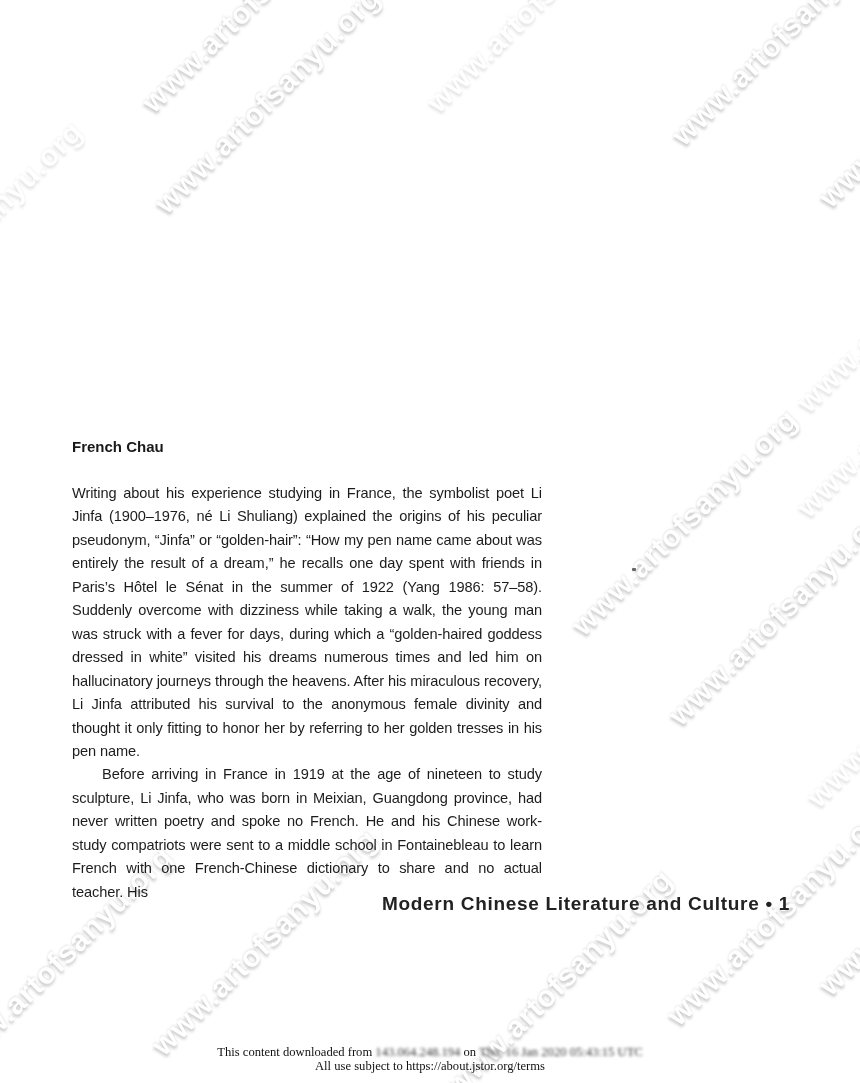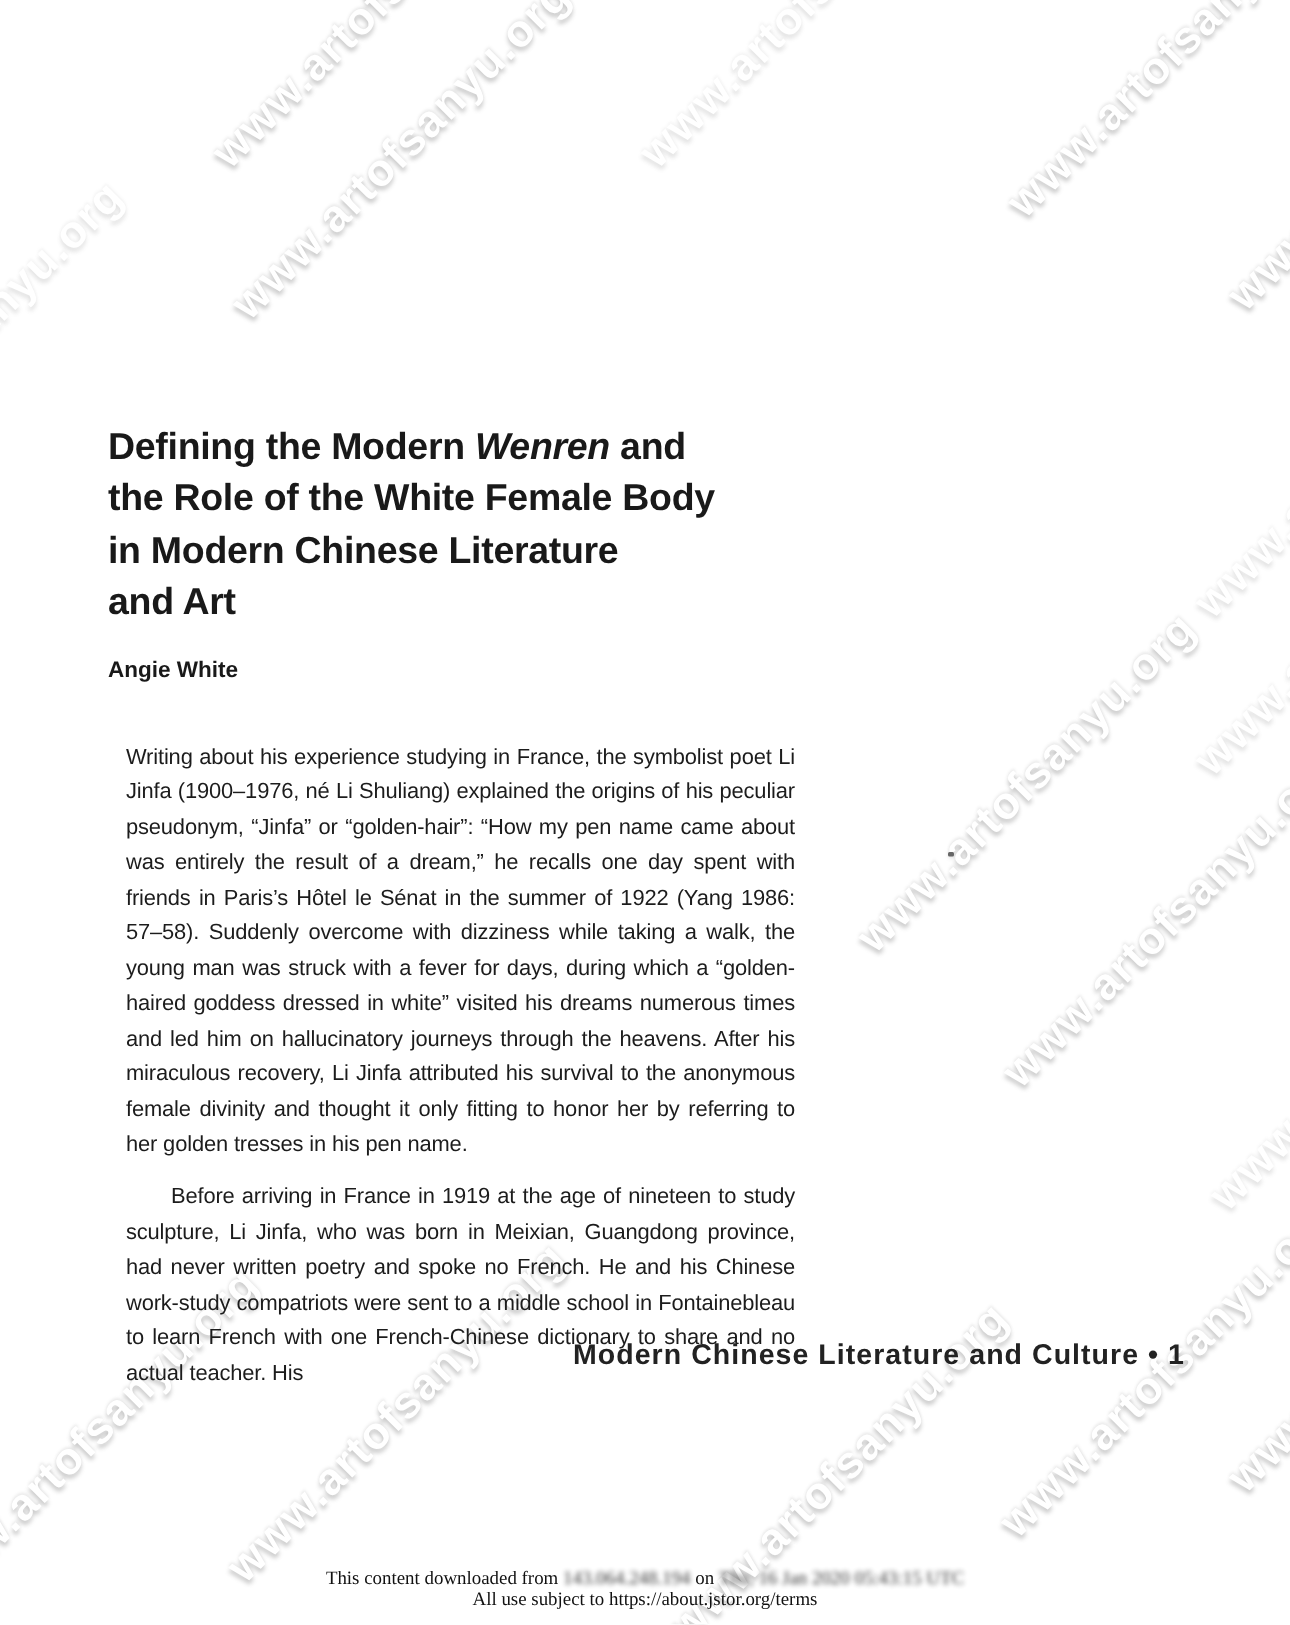--- a/index.html
+++ b/index.html
@@ -55,21 +55,21 @@
   .body-text {
     position: absolute;
     left: 72px; top: 482px;
     width: 470px;
     font-size: 14.6px;
     line-height: 23.45px;
     letter-spacing: -0.1px;
     text-align: justify;
     color: #1c1c1c;
   }
-  .body-text p { margin: 12px; }
+  .body-text p { margin: 0; }
   .body-text p.indented { text-indent: 30px; }
 
   .journal-line {
     position: absolute;
     right: 70px; top: 893px;
     font-size: 19px;
     font-weight: bold;
     letter-spacing: 0.7px;
     color: #222222;
   }
@@ -111,28 +111,22 @@
     <span class="wm" style="left:662px;  top:708px;">www.artofsanyu.org</span>
     <span class="wm faint" style="left:790px;  top:500px;">www.artofsanyu.org</span>
     <span class="wm faint" style="left:800px;  top:790px;">www.artofsanyu.org</span>
     <span class="wm" style="left:145px;  top:1038px;">www.artofsanyu.org</span>
     <span class="wm" style="left:-60px;  top:1055px;">www.artofsanyu.org</span>
     <span class="wm" style="left:440px;  top:1078px;">www.artofsanyu.org</span>
     <span class="wm" style="left:660px;  top:1008px;">www.artofsanyu.org</span>
     <span class="wm" style="left:812px;  top:978px;">www.artofsanyu.org</span>
   </div>
 
-  <h1 class="title">
-    <span class="tline"><span>Defining the Modern </span><span class="wenren">Wenren</span><span> and</span></span>
-    <span class="tline">the Role of the White Female Body</span>
-    <span class="tline">in Modern Chinese Literature</span>
-    <span class="tline">and Art</span>
-  </h1>
 
-  <div class="author">Angie White</div>
+  <div class="author">French Chau</div>
 
   <div class="body-text">
     <p>Writing about his experience studying in France, the symbolist poet Li Jinfa (1900–1976, né Li Shuliang) explained the origins of his peculiar pseudonym, “Jinfa” or “golden-hair”: “How my pen name came about was entirely the result of a dream,” he recalls one day spent with friends in Paris’s Hôtel le Sénat in the summer of 1922 (Yang 1986: 57–58). Suddenly overcome with dizziness while taking a walk, the young man was struck with a fever for days, during which a “golden-haired goddess dressed in white” visited his dreams numerous times and led him on hallucinatory journeys through the heavens. After his miraculous recovery, Li Jinfa attributed his survival to the anonymous female divinity and thought it only fitting to honor her by referring to her golden tresses in his pen name.</p>
     <p class="indented">Before arriving in France in 1919 at the age of nineteen to study sculpture, Li Jinfa, who was born in Meixian, Guangdong province, had never written poetry and spoke no French. He and his Chinese work-study compatriots were sent to a middle school in Fontainebleau to learn French with one French-Chinese dictionary to share and no actual teacher. His</p>
   </div>
 
   <div class="speck"></div>
 
   <div class="journal-line">Modern Chinese Literature and Culture • 1</div>
 

